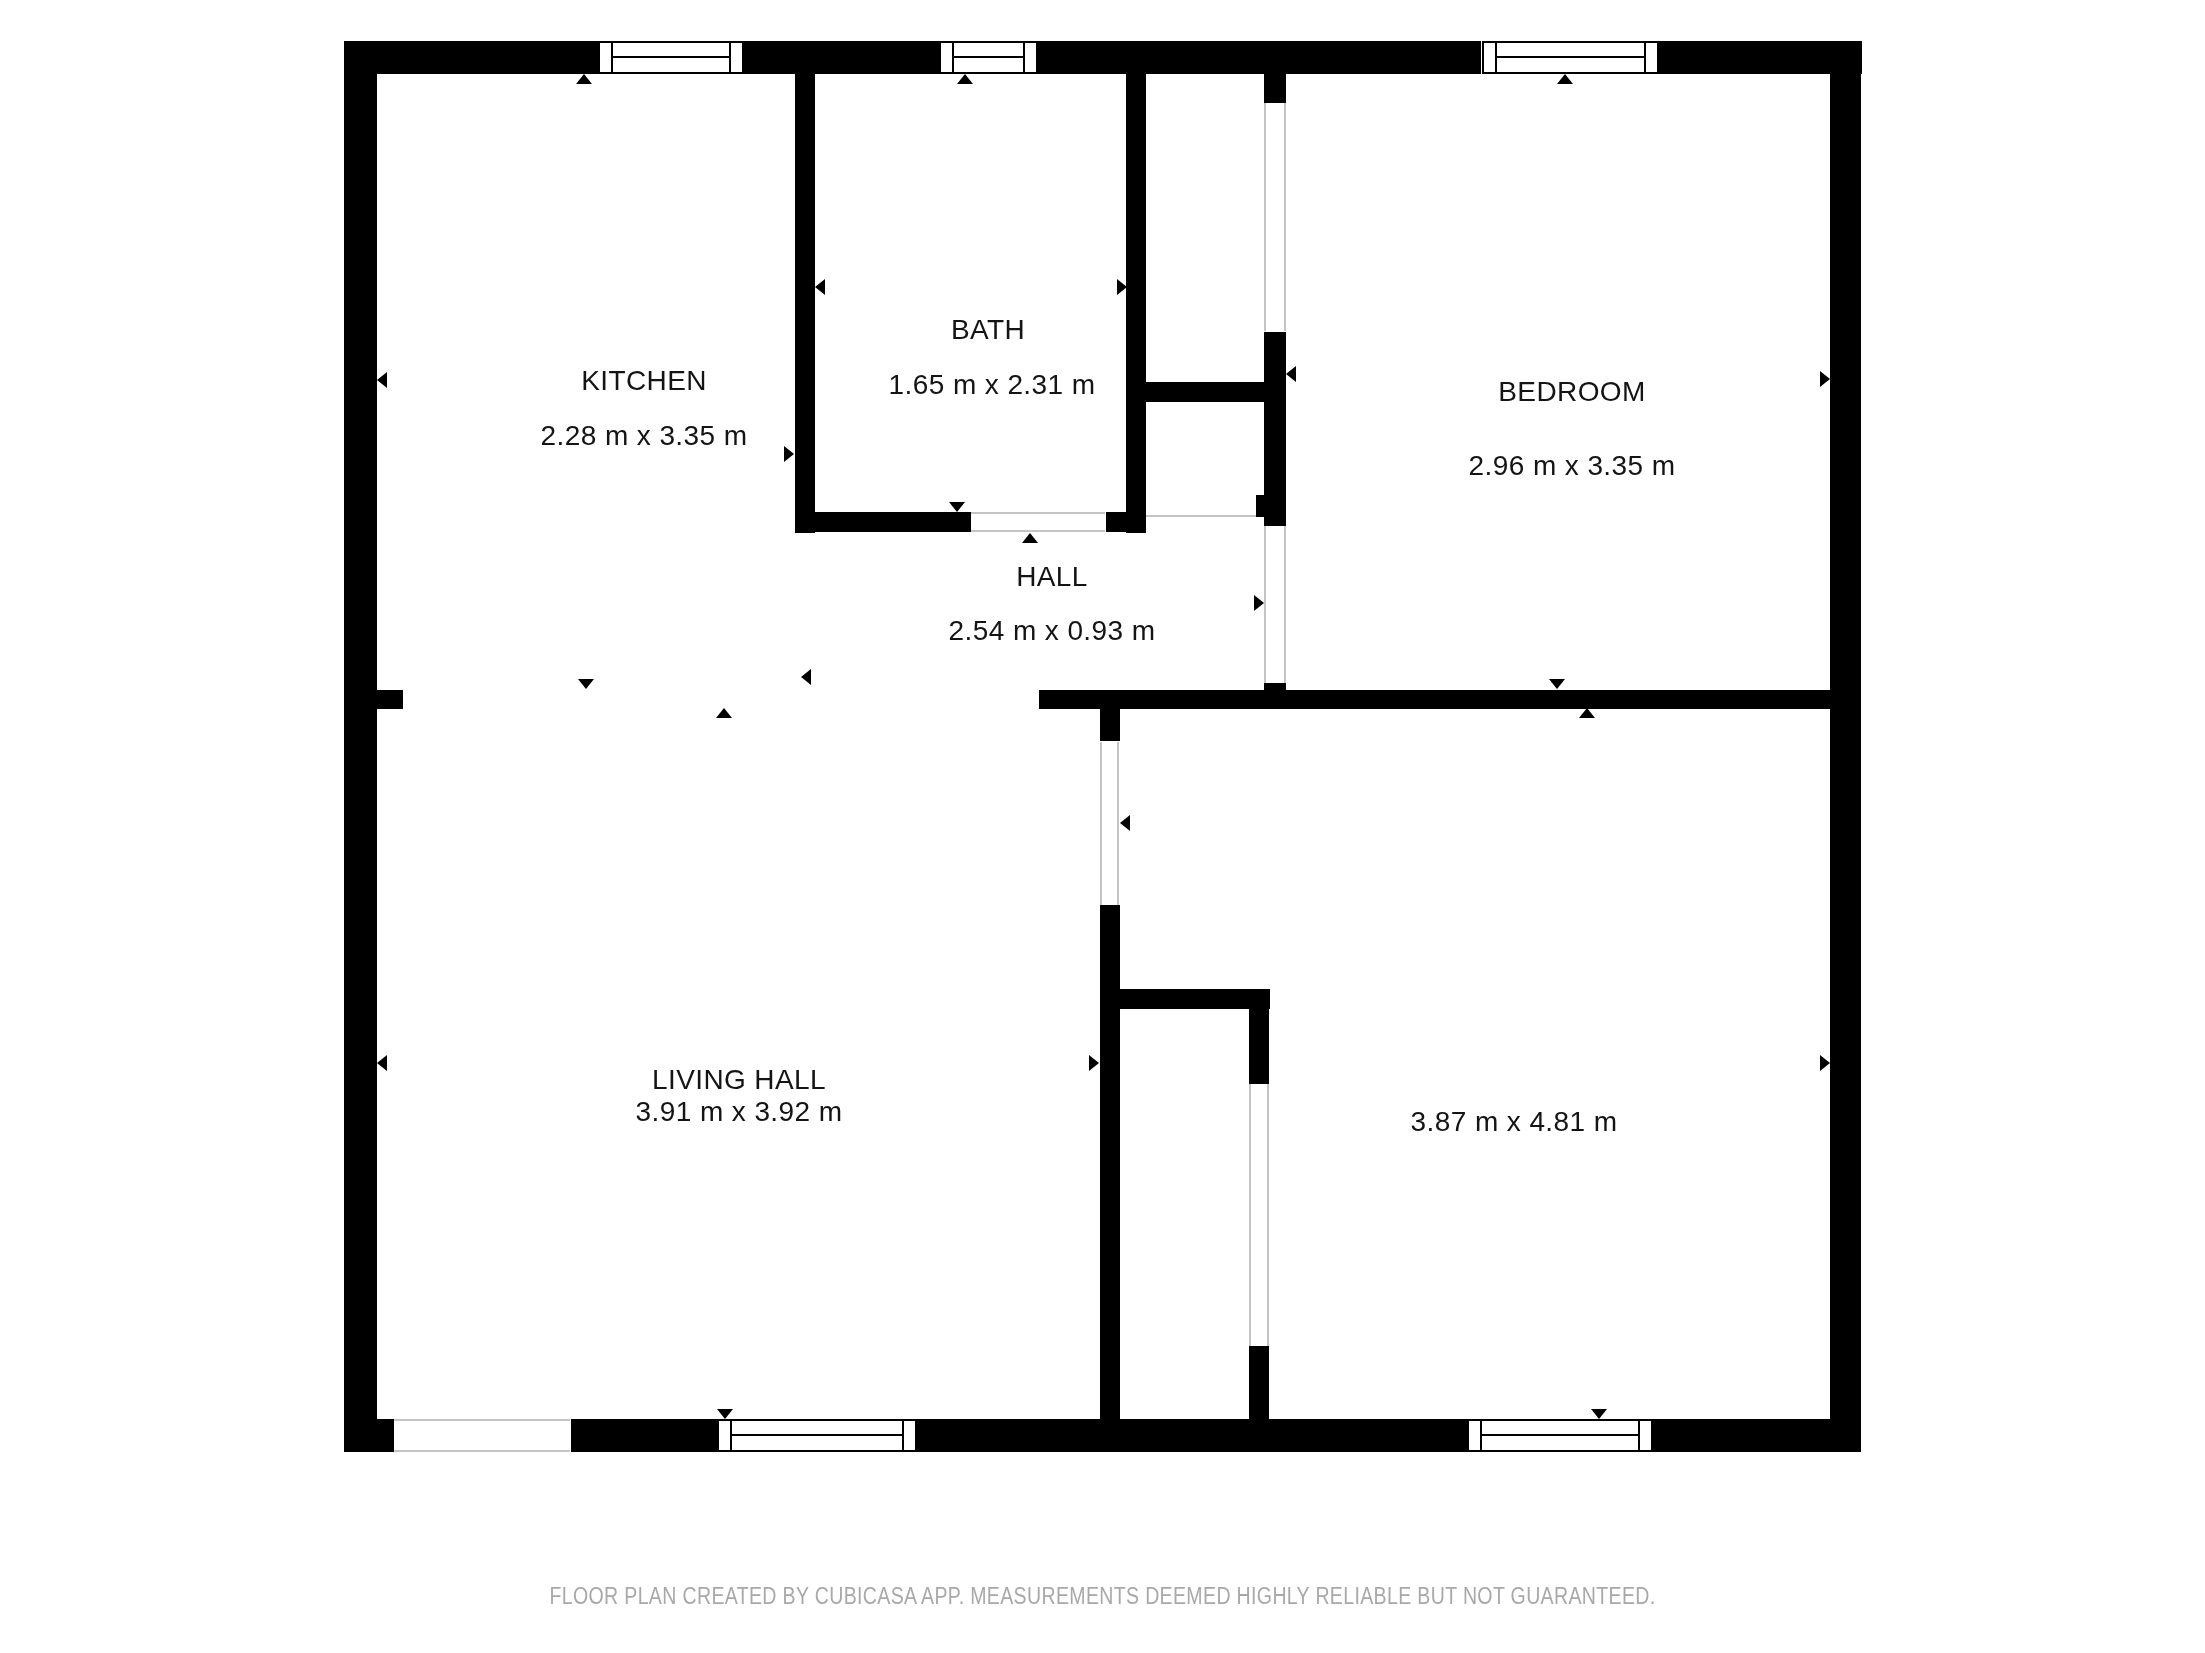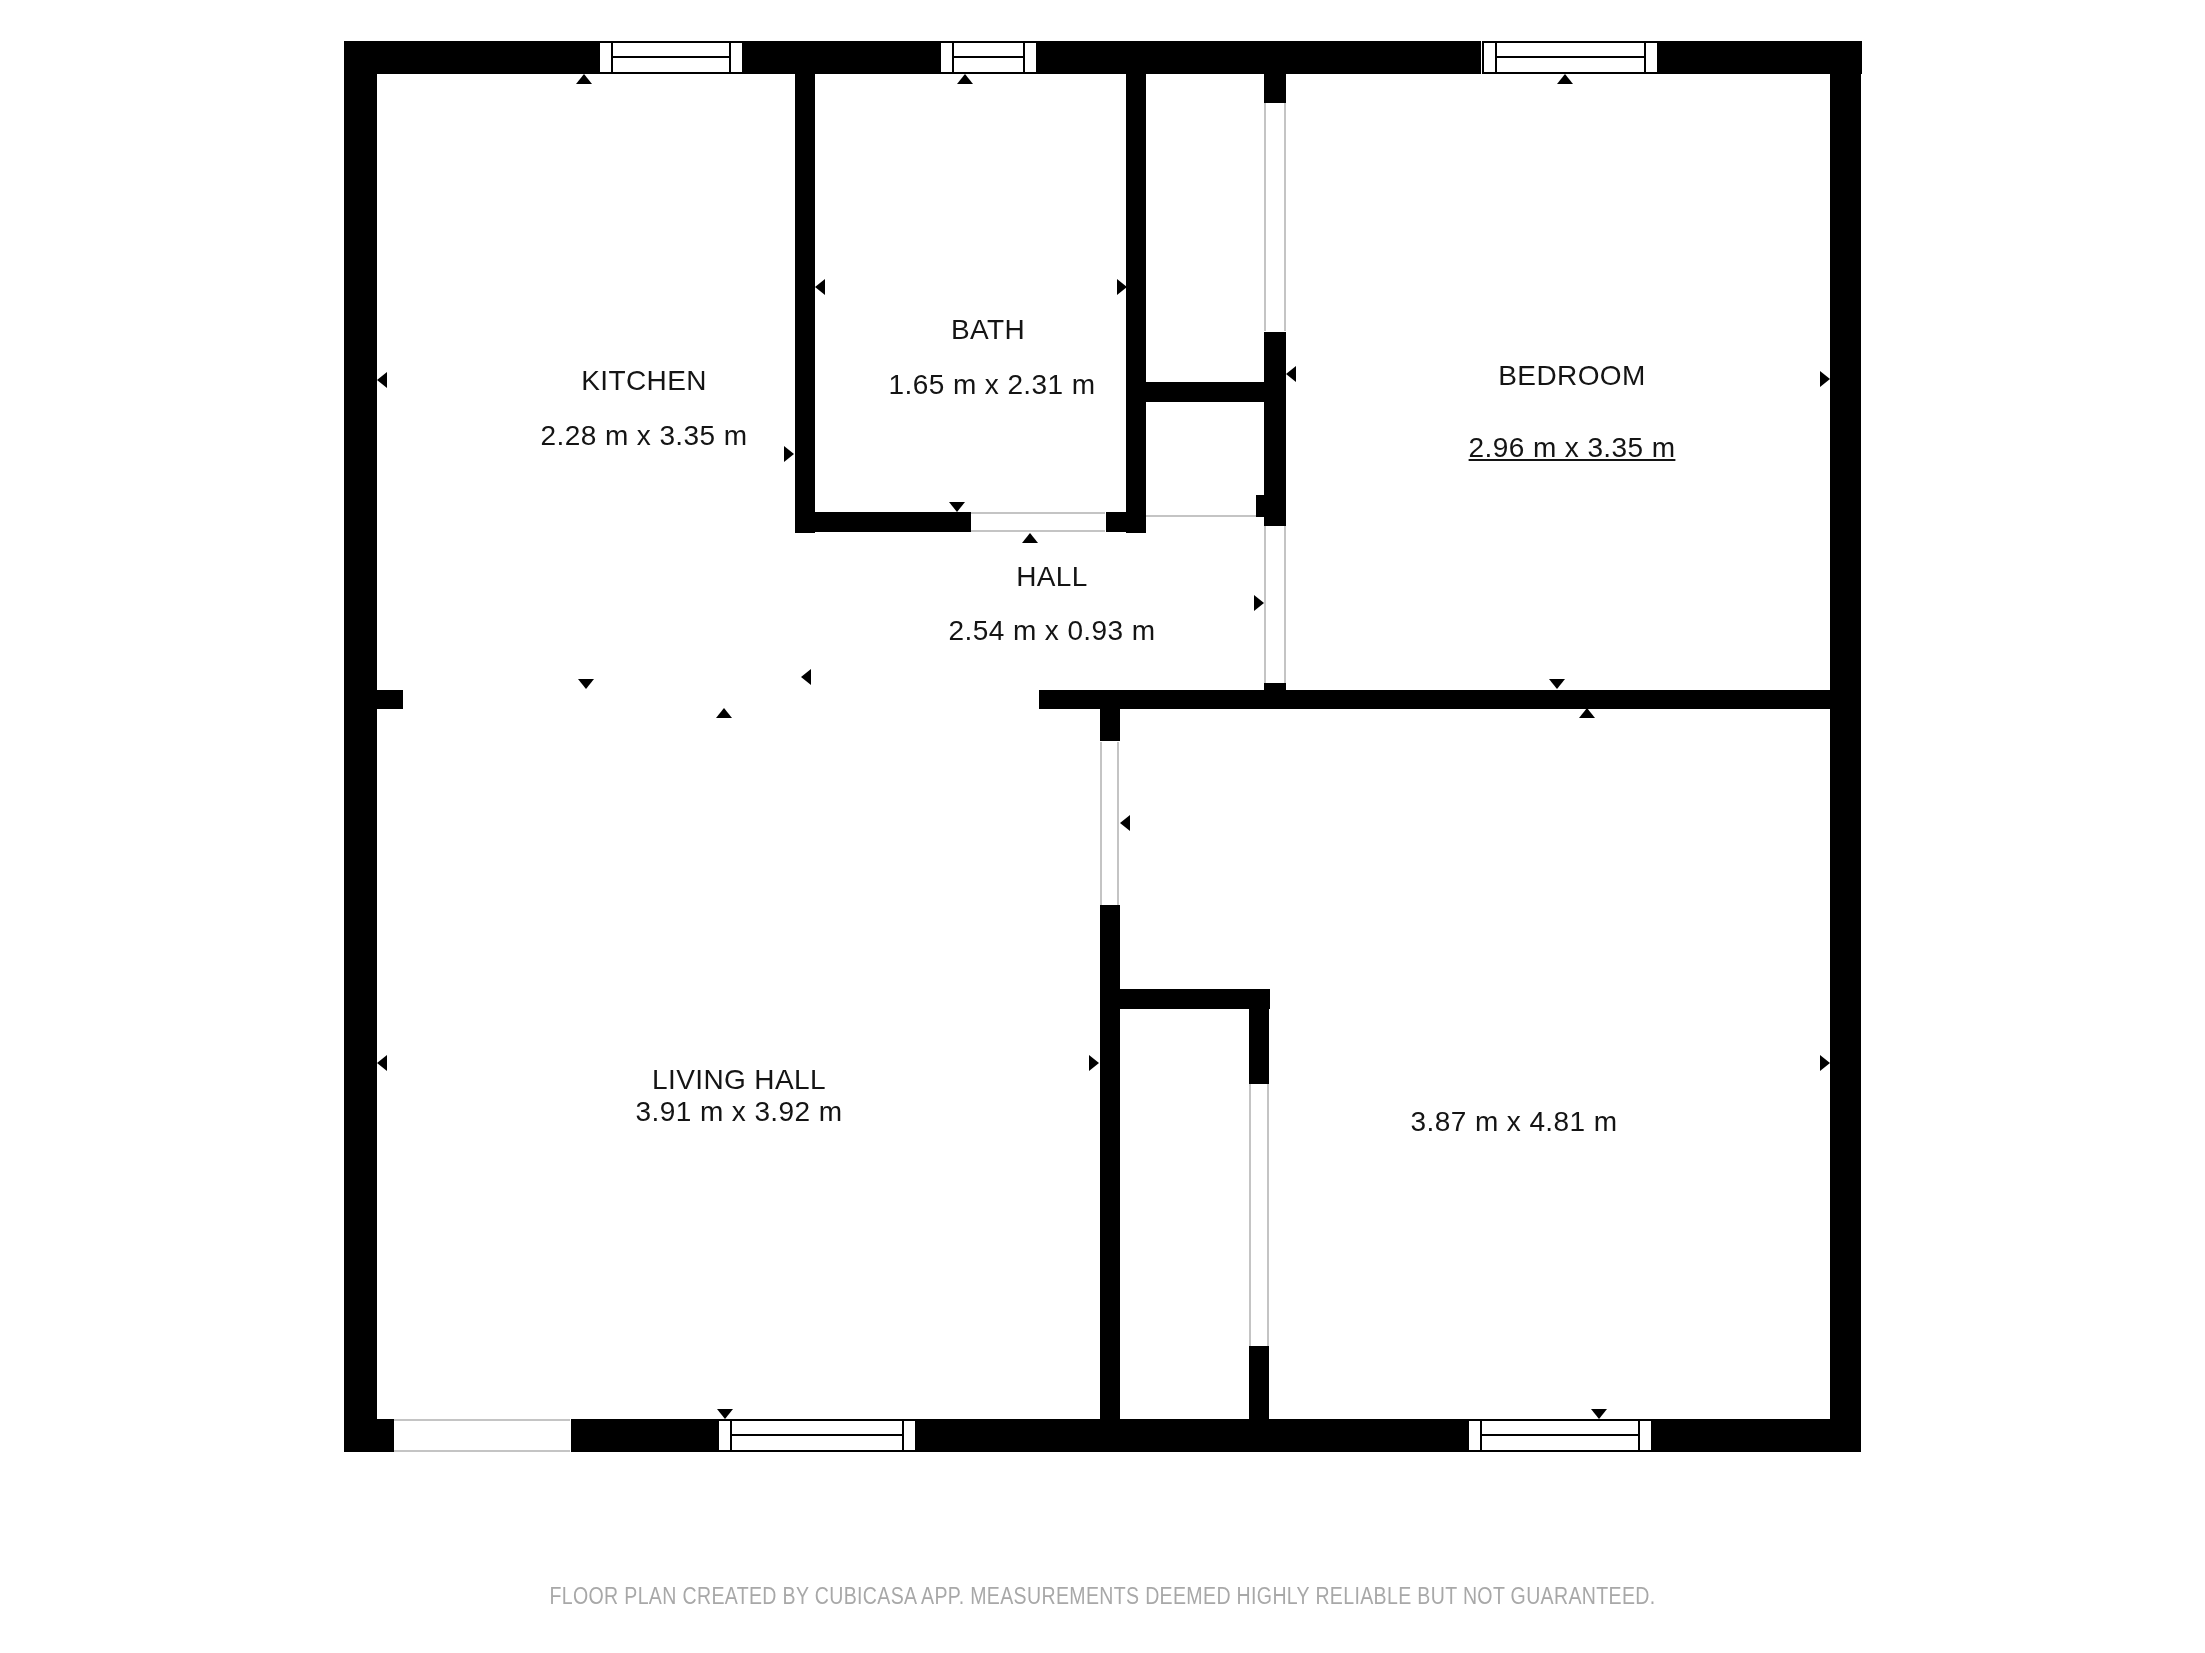--- a/index.html
+++ b/index.html
@@ -111,21 +111,21 @@
     <div class="tri tri-right" style="left: 784px; top: 446px;"></div>
     <div class="tri tri-right" style="left: 1117px; top: 279px;"></div>
     <div class="tri tri-right" style="left: 1820px; top: 371px;"></div>
     <div class="tri tri-right" style="left: 1820px; top: 1055px;"></div>
     <div class="tri tri-right" style="left: 1254px; top: 595px;"></div>
     <div class="tri tri-right" style="left: 1089px; top: 1055px;"></div>
     <div class="room-label" style="left: 644px; top: 381px;">KITCHEN</div>
     <div class="room-label" style="left: 644px; top: 436px;">2.28 m x 3.35 m</div>
     <div class="room-label" style="left: 988px; top: 330px;">BATH</div>
     <div class="room-label" style="left: 992px; top: 385px;">1.65 m x 2.31 m</div>
-    <div class="room-label" style="left: 1572px; top: 376px;">BEDROOM</div>
-    <div class="room-label" style="left: 1572px; top: 448px; text-decoration: underline;">2.96 m x 3.35 m</div>
+    <div class="room-label" style="left: 1572px; top: 392px;">BEDROOM</div>
+    <div class="room-label" style="left: 1572px; top: 466px;">2.96 m x 3.35 m</div>
     <div class="room-label" style="left: 1052px; top: 577px;">HALL</div>
     <div class="room-label" style="left: 1052px; top: 631px;">2.54 m x 0.93 m</div>
     <div class="room-label" style="left: 739px; top: 1080px;">LIVING HALL</div>
     <div class="room-label" style="left: 739px; top: 1112px; text-align: right;">3.91 m x 3.92 m</div>
     <div class="room-label" style="left: 1514px; top: 1122px;">3.87 m x 4.81 m</div>
   </div>
 
 
 </body></html>

